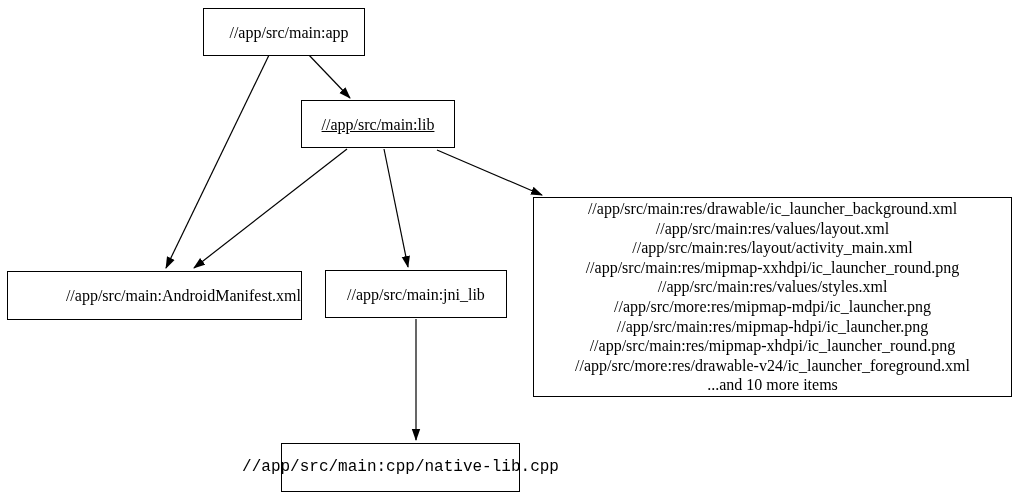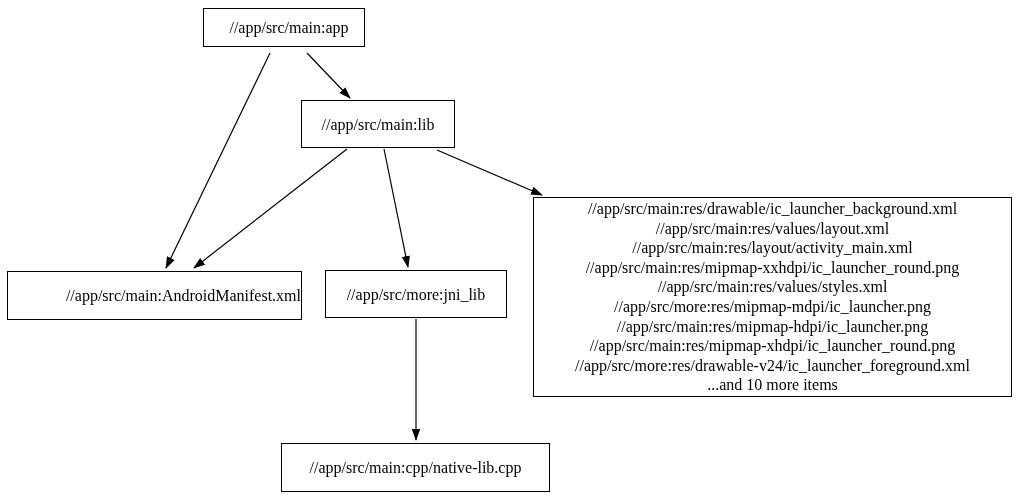--- a/index.html
+++ b/index.html
@@ -36,26 +36,26 @@
     font-size: 16px;
     line-height: 19px;
     white-space: nowrap;
   }
   .node.multiline {
     flex-direction: column;
     justify-content: center;
     line-height: 19.6px;
     text-align: right;
   }
-  .node-app      { left: 203px; top: 8px;   width: 162px; height: 39px; padding-left: 10px; }
-  .node-lib      { left: 301px; top: 100px; width: 154px; height: 48px; }
+  .node-app      { left: 203px; top: 8px;   width: 162px; height: 48px; padding-left: 10px; }
+  .node-lib      { left: 301px; top: 100px; width: 154px; height: 48px; text-decoration: underline; }
   .node-manifest { left: 7px;   top: 271px; width: 295px; height: 49px; justify-content: flex-end; }
   .node-jni      { left: 325px; top: 270px; width: 182px; height: 48px; }
   .node-res      { left: 533px; top: 197px; width: 479px; height: 200px; }
-  .node-native   { left: 281px; top: 443px; width: 269px; height: 49px; }
+  .node-native   { left: 281px; top: 443px; width: 239px; height: 49px; font-family: Liberation Mono, monospace; }
 </style>
 </head>
 <body>
 
 <div class="canvas">
 
   <svg class="edges" viewBox="0 0 1018 496" xmlns="http://www.w3.org/2000/svg">
     <defs>
       <marker id="arrow" viewBox="0 0 12 10" refX="11" refY="5" markerWidth="12" markerHeight="10" markerUnits="userSpaceOnUse" orient="auto">
         <path d="M0,0.8 L12,5 L0,9.2 z" fill="#000000"></path>
@@ -75,21 +75,21 @@
 
   <div class="node node-lib">
     <span>//app/src/main:lib</span>
   </div>
 
   <div class="node node-manifest">
     <span>//app/src/main:AndroidManifest.xml</span>
   </div>
 
   <div class="node node-jni">
-    <span>//app/src/more:jni_lib</span>
+    <span>//app/src/main:jni_lib</span>
   </div>
 
   <div class="node node-res multiline">
     <div>//app/src/main:res/drawable/ic_launcher_background.xml</div>
     <div>//app/src/main:res/values/layout.xml</div>
     <div>//app/src/main:res/layout/activity_main.xml</div>
     <div>//app/src/main:res/mipmap-xxhdpi/ic_launcher_round.png</div>
     <div>//app/src/main:res/values/styles.xml</div>
     <div>//app/src/more:res/mipmap-mdpi/ic_launcher.png</div>
     <div>//app/src/main:res/mipmap-hdpi/ic_launcher.png</div>

